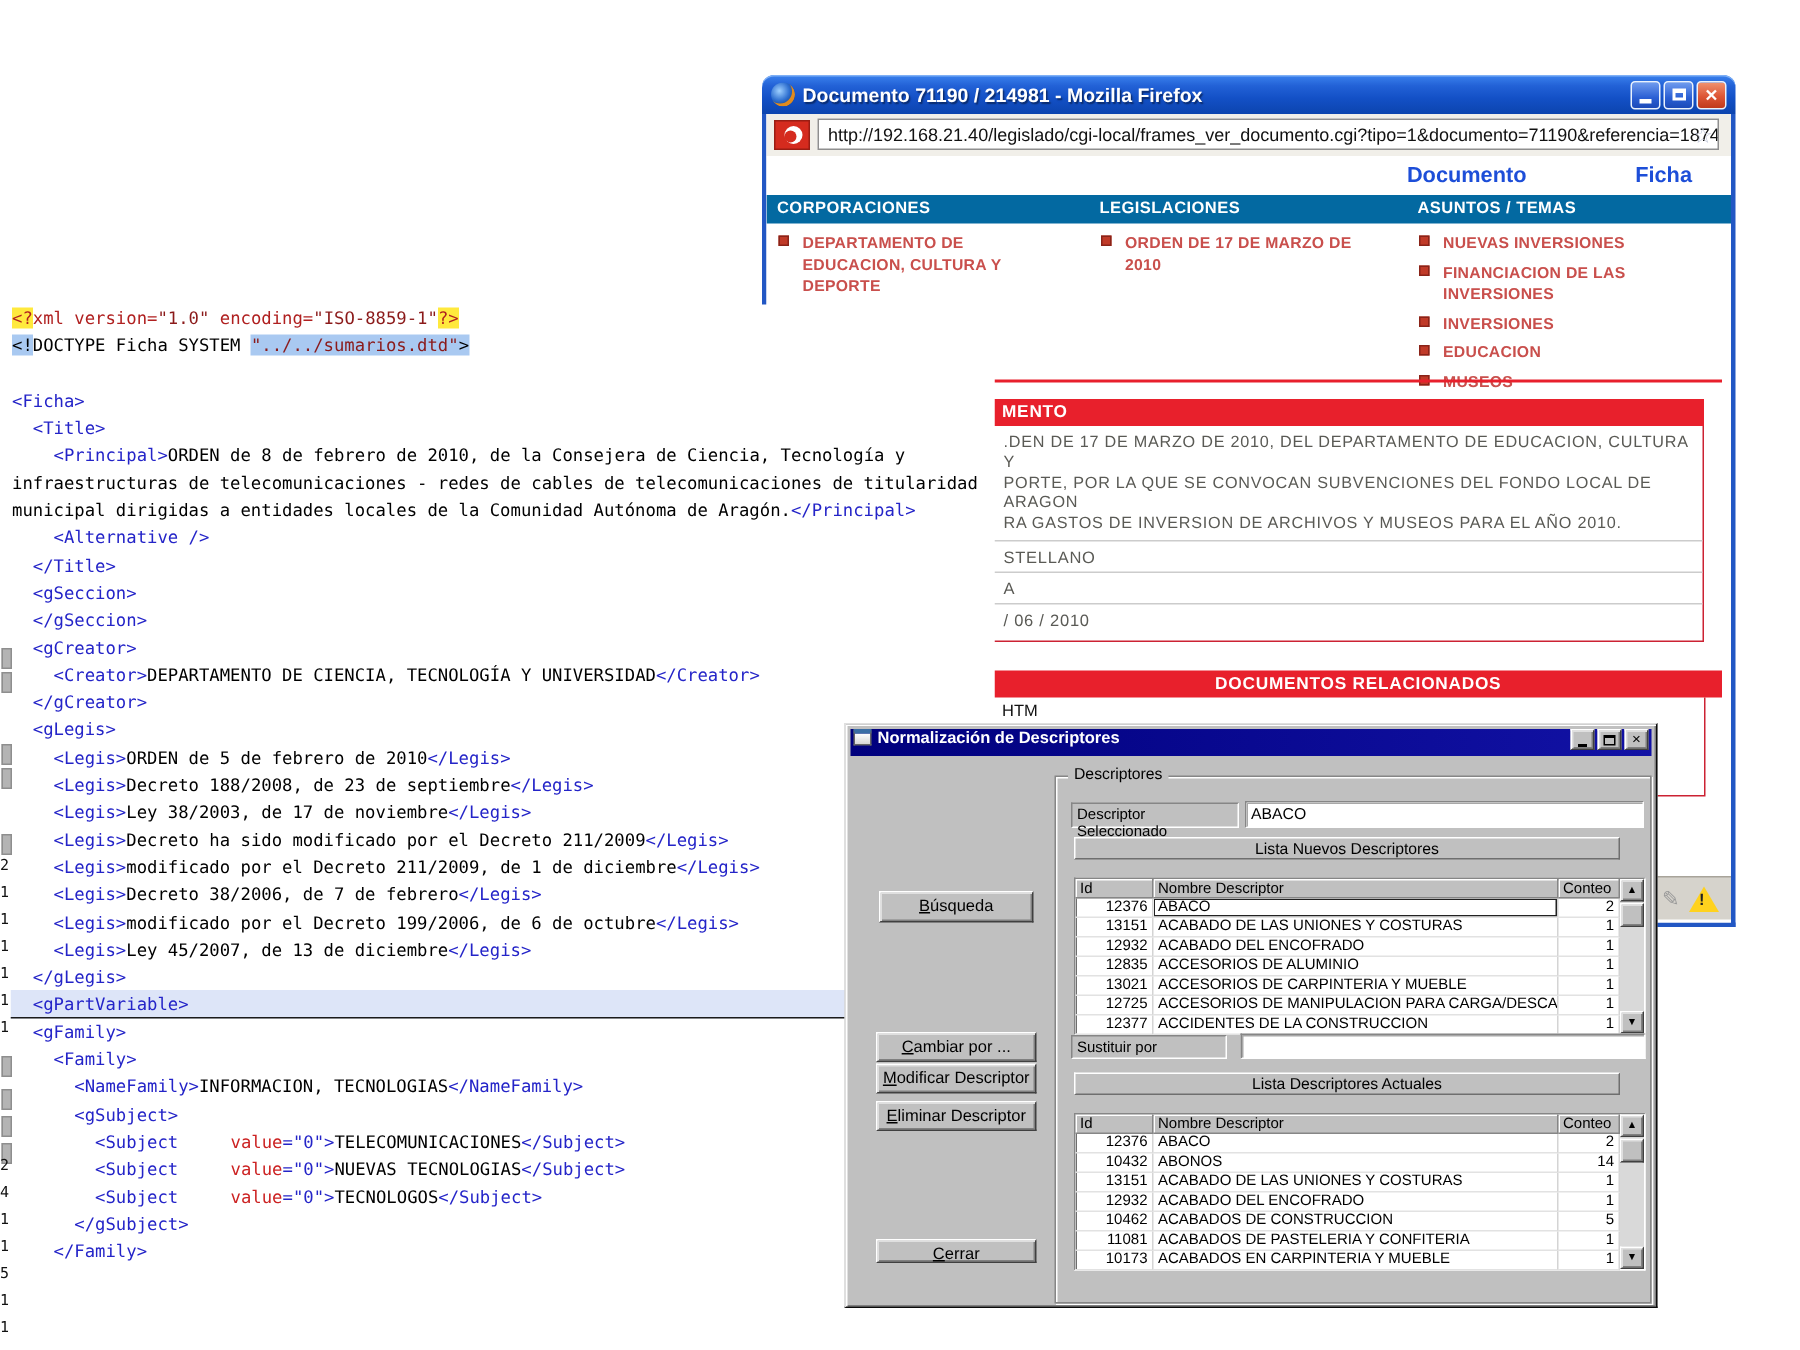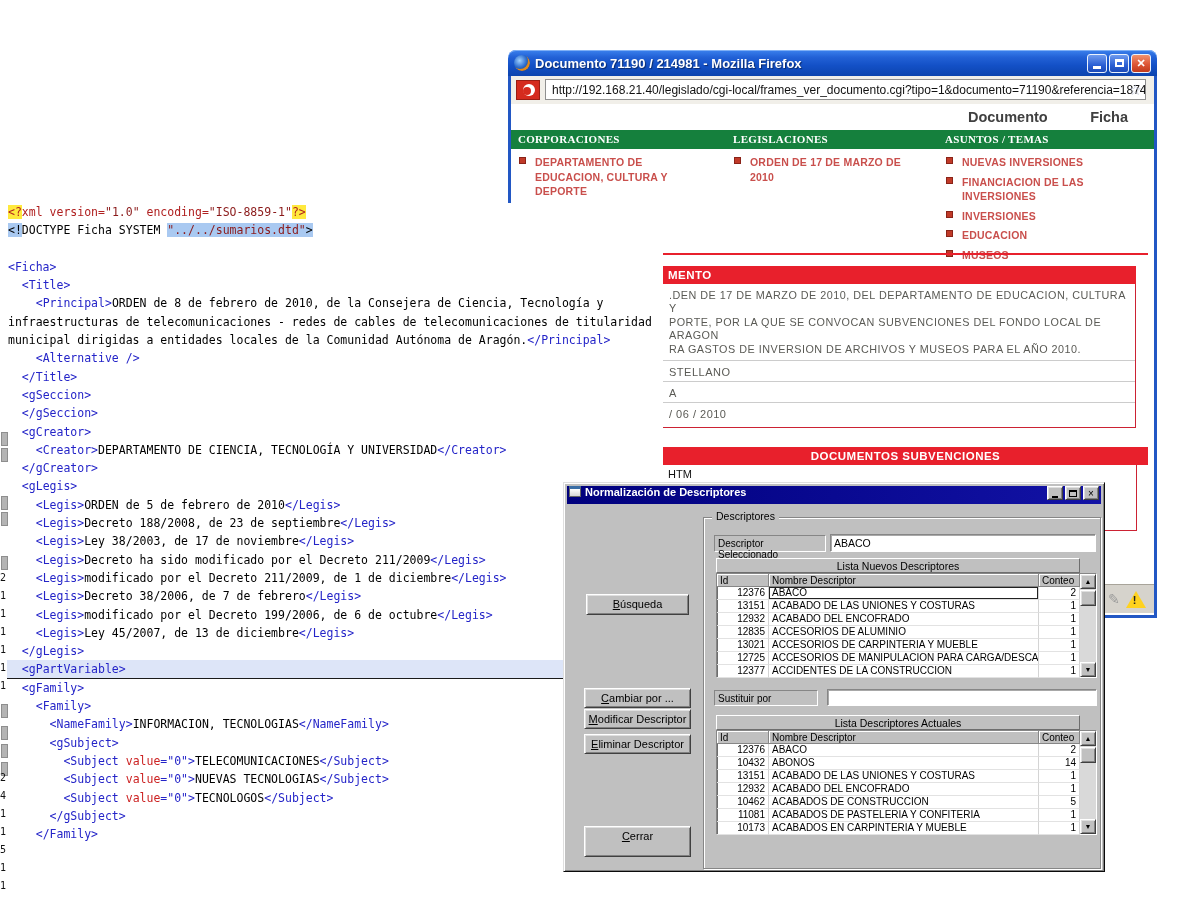--- a/index.html
+++ b/index.html
@@ -31,23 +31,23 @@
   .favicon{position:absolute;left:5px;top:4px;width:24px;height:20px;background:#d52b1e;
     border:1px solid #9a1d13;box-sizing:border-box;}
   .favicon i{position:absolute;left:6px;top:3px;width:12px;height:12px;border-radius:50%;background:#fff;display:block;}
   .favicon i::after{content:"";position:absolute;left:0px;top:3px;width:8px;height:8px;border-radius:50%;background:#d52b1e;}
   .urlfield{position:absolute;left:34px;top:3px;right:8px;height:21px;background:#fff;
     border:1px solid #8f8f8f;box-sizing:border-box;font-size:12px;color:#111;
     padding:3px 18px 0 6px;white-space:nowrap;overflow:hidden;}
   .star{position:absolute;right:3px;top:1px;font-size:15px;color:#c2c8da;}
   .navrow{position:absolute;left:0;top:28px;width:643px;height:26px;background:#fff;
     text-align:right;padding-right:26px;box-sizing:border-box;}
-  .navlink{display:inline-block;margin-left:38px;margin-top:5px;color:#404040;font-weight:bold;
+  .navlink{display:inline-block;margin-left:68px;margin-top:5px;color:#1d4ed8;font-weight:bold;
     font-size:14.5px;cursor:pointer;}
-  .banner{position:absolute;left:0;top:54px;width:643px;height:19px;background:#15803d;font-family:Liberation Serif, serif;}
+  .banner{position:absolute;left:0;top:54px;width:643px;height:19px;background:#0369a1;}
   .banner span{position:absolute;top:3px;color:#fff;font-weight:bold;font-size:11px;letter-spacing:.3px;}
   .col-items{position:absolute;}
   .ff-item{position:relative;margin-bottom:5px;padding-left:17px;color:#c94f4c;font-weight:bold;
     font-size:10.5px;line-height:14.5px;letter-spacing:.2px;}
   .bullet{position:absolute;left:1px;top:2px;width:7px;height:7px;background:#c03a28;
     border:1px solid #8a2318;box-sizing:border-box;}
   .redline{position:absolute;left:152px;top:177px;width:485px;height:2px;background:#e8202c;}
   .secbanner{background:#e8202c;color:#fff;font-weight:bold;font-size:11.5px;letter-spacing:.5px;
     padding:3px 0 0 5px;box-sizing:border-box;height:18px;}
   .docsec{position:absolute;left:152px;top:190px;width:473px;height:162px;}
@@ -74,21 +74,21 @@
   .xmlpanel{position:absolute;left:7px;top:203px;width:656px;height:697px;background:#fff;z-index:2;overflow:hidden;}
   .xml-line{height:18.3px;line-height:18.3px;font-family:"DejaVu Sans Mono",monospace;
     font-size:11.5px;white-space:pre;padding-left:1px;box-sizing:border-box;}
   .xml-line.hl{background:#dde5f8;border-bottom:1px solid #1a1a1a;}
   .c-y{background:#ffe93d;color:#b02020;}
   .c-d{color:#b02020;}
   .c-q{color:#8b1a1a;}
   .c-bk{background:#a9c9f1;color:#000;}
   .c-bq{background:#a9c9f1;color:#8b1a1a;}
   .c-t{color:#2424c8;}
-  .c-a{color:#cc2222;}
+  .c-a{color:#cc2222;margin-left:28px;}
   .c-x{color:#000;}
 
   
   .leftstrip{position:absolute;left:0;top:0;width:7px;height:900px;z-index:2;}
   .ls-block{position:absolute;left:1px;width:5px;height:12px;background:#b4b4b4;border:1px solid #8e8e8e;}
   .ls-digit{position:absolute;left:0;width:8px;font-family:"DejaVu Sans Mono",monospace;
     font-size:10px;color:#111;overflow:hidden;}
 
   
   .dlg{position:absolute;left:563px;top:482px;width:542px;height:390px;background:#c0c0c0;z-index:10;
@@ -110,21 +110,21 @@
     border:1px solid #868686;box-shadow:1px 1px 0 #fff,inset 1px 1px 0 #fff;}
   .grplabel{position:absolute;left:8px;top:-8px;background:#c0c0c0;padding:0 4px;font-size:10.5px;color:#000;}
   .sunklabel{position:absolute;background:#c0c0c0;border:1px solid;border-color:#868686 #fff #fff #868686;
     font-size:10px;padding:2px 0 0 3px;box-sizing:border-box;color:#000;}
   .field{position:absolute;background:#fff;border:1px solid;border-color:#868686 #fff #fff #868686;
     box-shadow:inset 1px 1px 0 #a8a8a8;font-size:10.5px;padding:2px 0 0 3px;box-sizing:border-box;}
   .listtitle{position:absolute;height:15px;background:#c0c0c0;border:1px solid;
     border-color:#fff #6e6e6e #6e6e6e #fff;box-sizing:border-box;text-align:center;
     font-size:10.5px;padding-top:1px;color:#000;}
   .grid{position:absolute;width:381px;height:105px;background:#fff;border:1px solid;
-    border-color:#868686 #fff #fff #868686;box-shadow:inset 1px 1px 0 #6e6e6e;box-sizing:border-box;}
+    border-color:#868686 #fff #fff #868686;box-shadow:inset 1px 1px 0 #6e6e6e;box-sizing:border-box;margin-top:12px;}
   .g-head{display:flex;height:13px;}
   .g-hcell{background:#c0c0c0;border-right:1px solid #868686;border-bottom:1px solid #868686;
     box-shadow:inset 1px 1px 0 #fff;font-size:10px;padding:0 0 0 3px;box-sizing:border-box;
     line-height:13px;color:#000;}
   .g-row{display:flex;height:13px;}
   .g-cell{font-size:10px;line-height:12px;border-right:1px solid #d4d4d4;border-bottom:1px solid #e2e2e2;
     box-sizing:border-box;white-space:nowrap;overflow:hidden;color:#000;}
   .g-id{width:52px;text-align:right;padding-right:3px;}
   .g-nm{width:270px;padding-left:3px;}
   .g-ct{width:41px;text-align:right;padding-right:3px;}
@@ -137,21 +137,21 @@
   .sb-th{position:absolute;left:0;top:16px;width:16px;height:16px;background:#c0c0c0;border:1px solid;
     border-color:#fff #404040 #404040 #fff;box-shadow:inset 1px 1px 0 #dfdfdf,inset -1px -1px 0 #808080;
     box-sizing:border-box;}
   .w9btn{position:absolute;background:#c0c0c0;border:1px solid;border-color:#fff #404040 #404040 #fff;
     box-shadow:inset 1px 1px 0 #dfdfdf,inset -1px -1px 0 #808080;box-sizing:border-box;
     text-align:center;font-size:11px;color:#000;padding-top:3px;cursor:pointer;}
   #dlgbtns .w9btn:nth-child(1){left:22px;top:111px;width:103px;height:21px;}
   #dlgbtns .w9btn:nth-child(2){left:20px;top:205px;width:107px;height:20px;}
   #dlgbtns .w9btn:nth-child(3){left:20px;top:226px;width:107px;height:20px;}
   #dlgbtns .w9btn:nth-child(4){left:20px;top:251px;width:107px;height:20px;}
-  #dlgbtns .w9btn:nth-child(5){left:20px;top:343px;width:107px;height:31px;}
+  #dlgbtns .w9btn:nth-child(5){left:20px;top:343px;width:107px;height:16px;}
 </style>
 </head>
 <body>
 
 <div id="screen">
 
   <div class="ff">
     <div class="ff-tb">
       <span class="ff-ico"></span>
       <span class="ff-title">Documento 71190 / 214981 - Mozilla Firefox</span>
@@ -207,21 +207,21 @@
               <div>.DEN DE 17 DE MARZO DE 2010, DEL DEPARTAMENTO DE EDUCACION, CULTURA Y</div>
               <div>PORTE, POR LA QUE SE CONVOCAN SUBVENCIONES DEL FONDO LOCAL DE ARAGON</div>
               <div>RA GASTOS DE INVERSION DE ARCHIVOS Y MUSEOS PARA EL AÑO 2010.</div>
             </div>
           <div class="docrow">STELLANO</div>
           <div class="docrow">A</div>
           <div class="docrow last">/ 06 / 2010</div>
         </div>
       </div>
 
-      <div class="secbanner relbanner">DOCUMENTOS SUBVENCIONES</div>
+      <div class="secbanner relbanner">DOCUMENTOS RELACIONADOS</div>
       <div class="htm">HTM</div>
       <div class="vred"></div>
       <div class="hred"></div>
 
       <div class="statusstrip">
         <span class="pencil">✎</span>
         <span class="warn">
             <i class="tri"></i>
             <b>!</b>
           </span>

